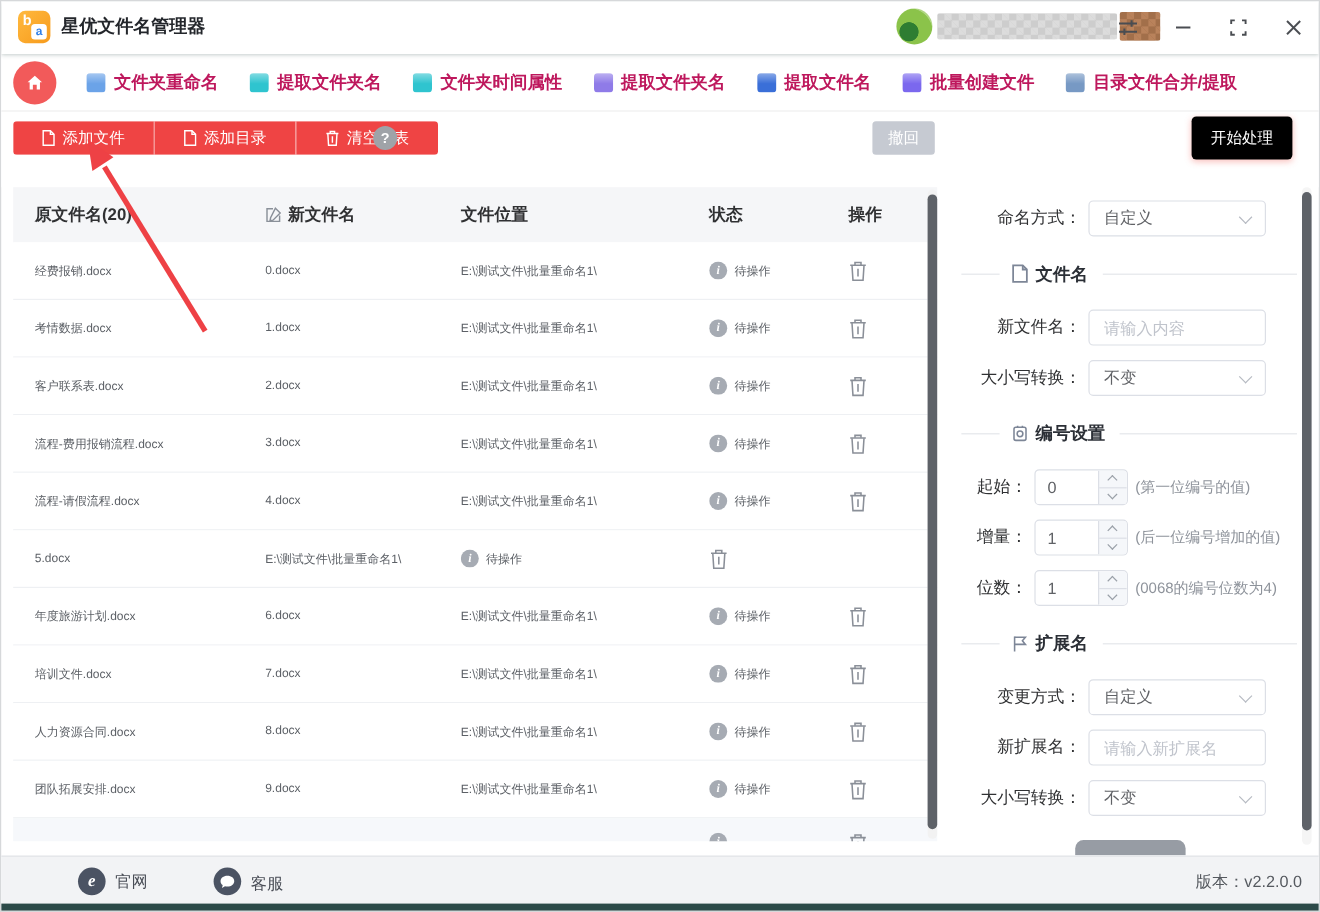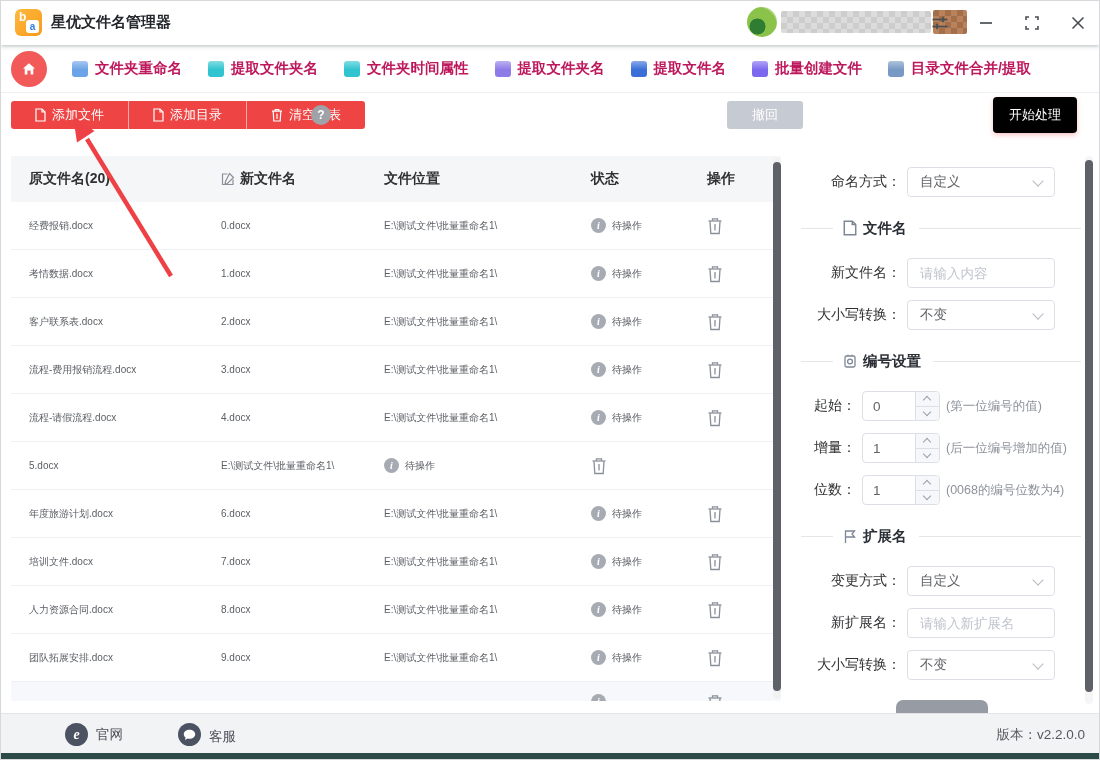--- a/index.html
+++ b/index.html
@@ -28,21 +28,21 @@
   .tab-label{font-size:14.5px;font-weight:bold;color:#be185d;white-space:nowrap;}
   .tab.active .tab-label{color:#f0484d;}
   .tab.active::after{content:"";position:absolute;left:8px;right:8px;bottom:0;height:3px;border-radius:2px;background:#f0564f;}
 
   
   .toolbar{position:absolute;top:92px;left:0;right:0;height:63px;background:#fff;}
   .btn-group{position:absolute;left:10px;top:8px;display:flex;height:28px;border-radius:3px;overflow:hidden;}
   .blue-btn{display:flex;align-items:center;gap:6px;padding:0 24px;background:#ef4444;color:#fff;font-size:13px;border:none;border-right:1px solid rgba(255,255,255,.55);cursor:pointer;}
   .blue-btn:last-child{border-right:none;}
   .help-btn{position:absolute;left:310px;top:12px;width:20px;height:20px;border-radius:50%;background:#9fa3a8;color:#fff;font-size:12px;font-weight:bold;display:flex;align-items:center;justify-content:center;border:none;cursor:pointer;}
-  .undo-btn{position:absolute;left:726px;top:8px;width:76px;height:28px;background:#c6cad2;color:#fff;font-size:13px;border:none;border-radius:3px;cursor:pointer;text-align:center;}
+  .undo-btn{position:absolute;left:726px;top:8px;width:52px;height:28px;background:#c6cad2;color:#fff;font-size:13px;border:none;border-radius:3px;cursor:pointer;text-align:center;}
   .start-btn{position:absolute;left:992px;top:4px;width:84px;height:36px;background:#000000;color:#fff;font-size:13px;border:none;border-radius:4px;cursor:pointer;box-shadow:0 2px 5px rgba(242,87,77,.35);}
 
   
   .table-area{position:absolute;top:155px;left:10px;width:770px;height:545px;background:#fff;}
   .thead,.trow{display:grid;grid-template-columns:192px 163px 207px 116px 60px;padding-left:18px;align-items:center;}
   .thead{height:46px;background:#f5f6f8;font-size:14px;font-weight:bold;color:#303133;}
   .thead .hcell{display:flex;align-items:center;gap:5px;}
   .trow{height:48px;border-bottom:1px solid #eef0f3;font-size:10px;color:#5c6066;background:#fff;}
   .cell{white-space:nowrap;overflow:hidden;}
   .status-cell{display:flex;align-items:center;gap:6px;}

